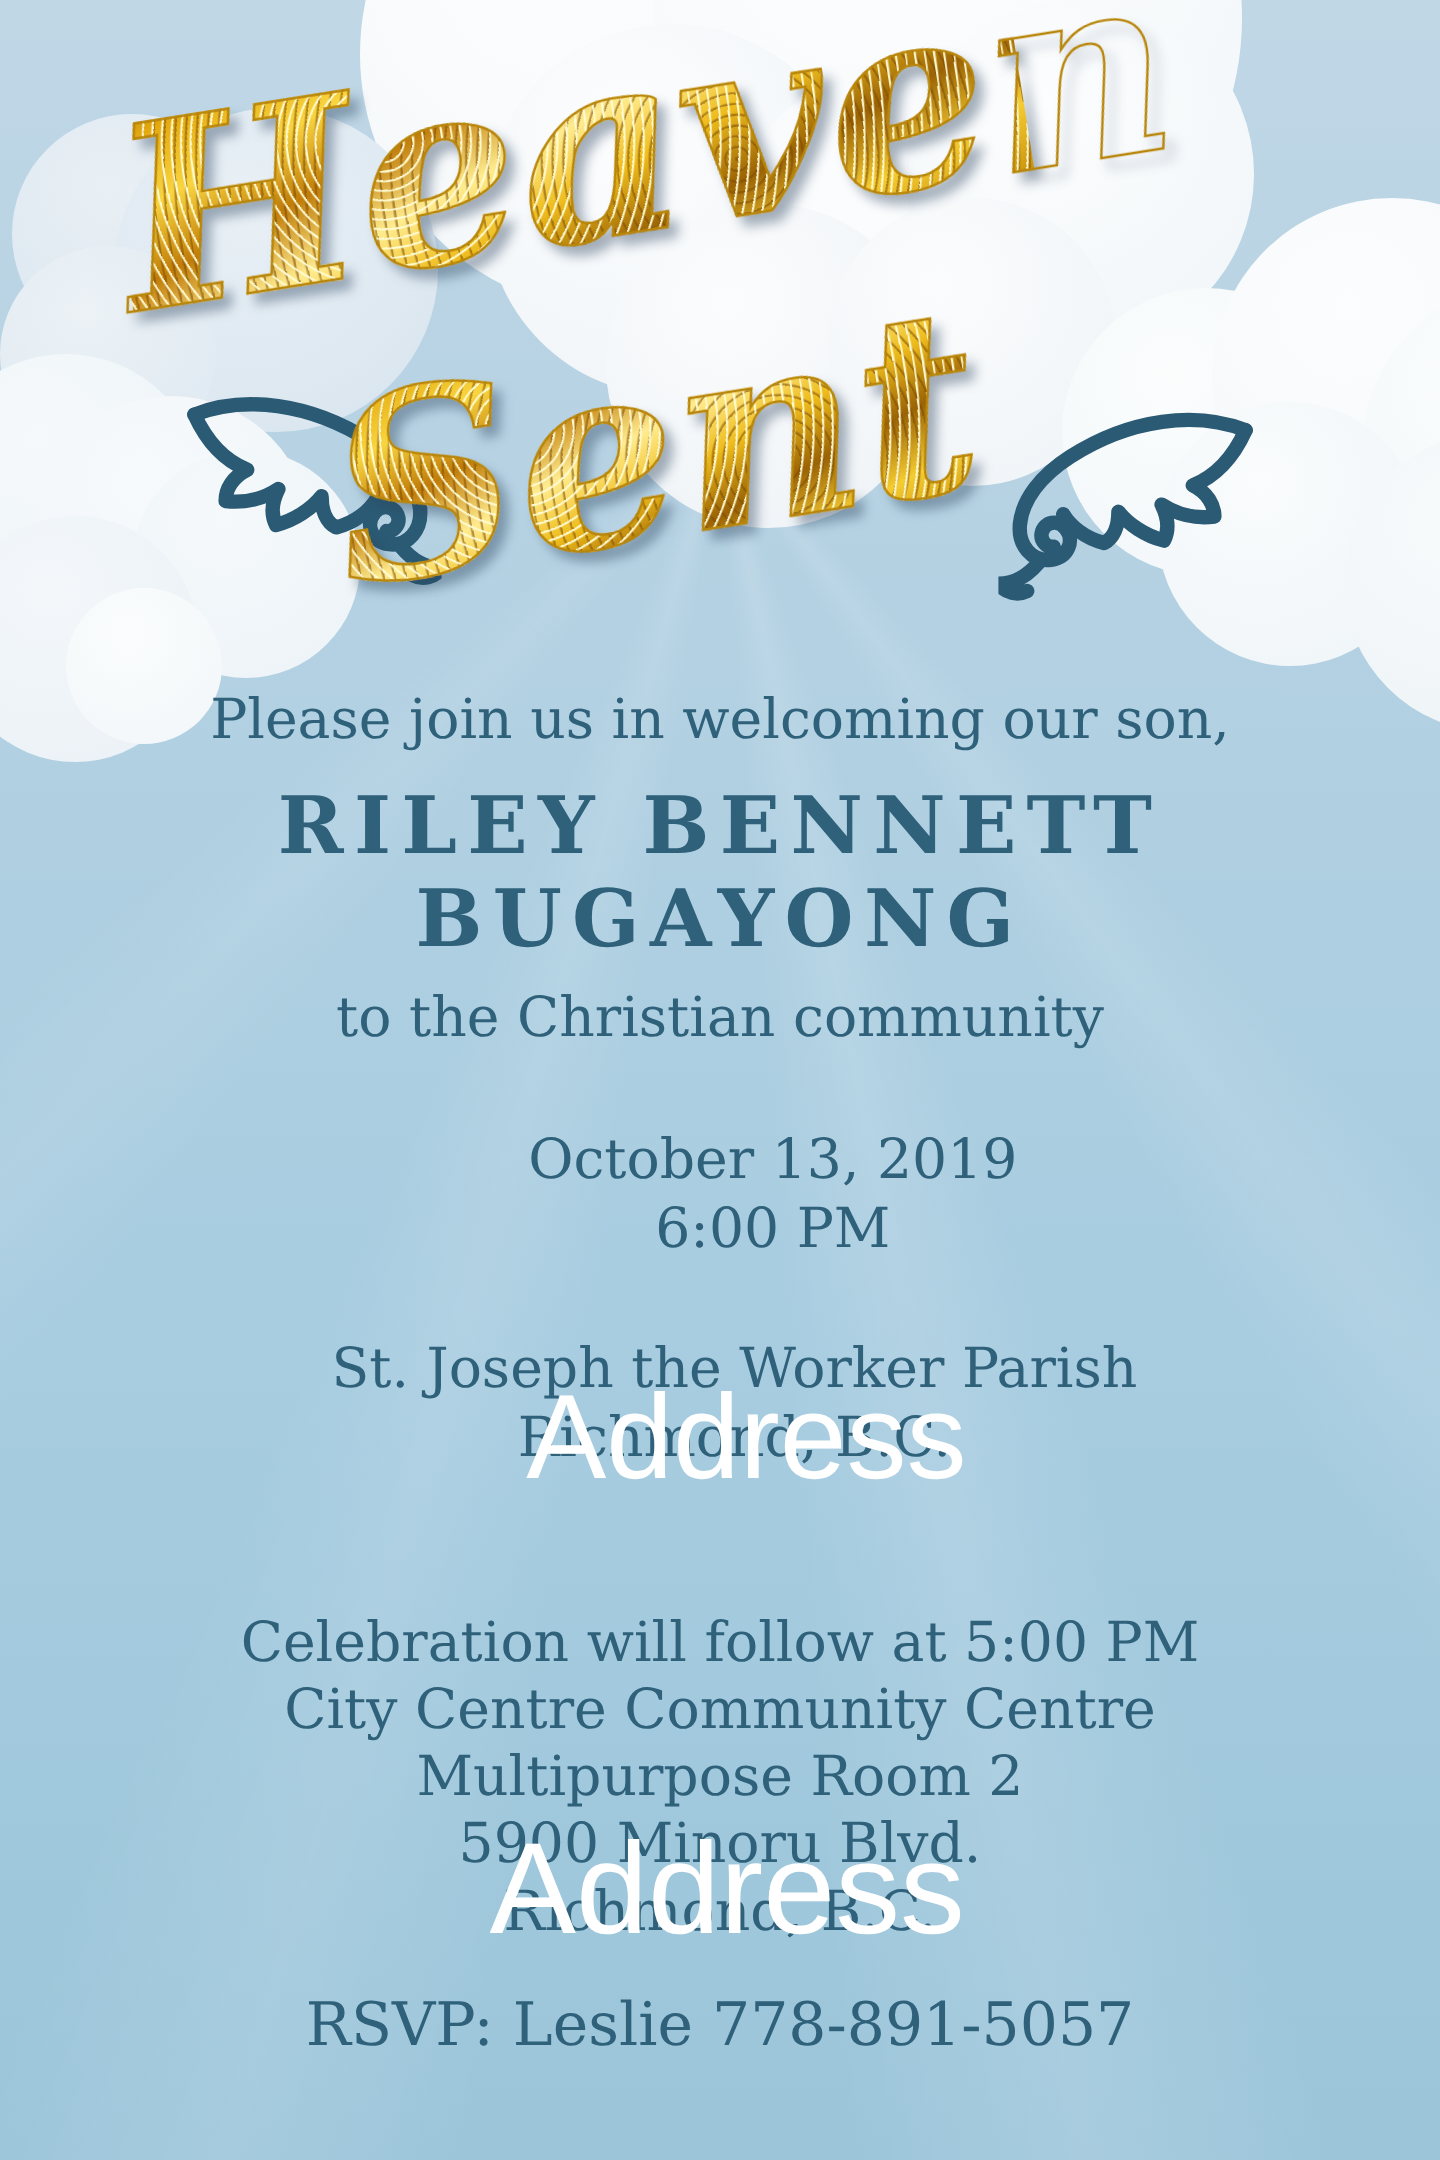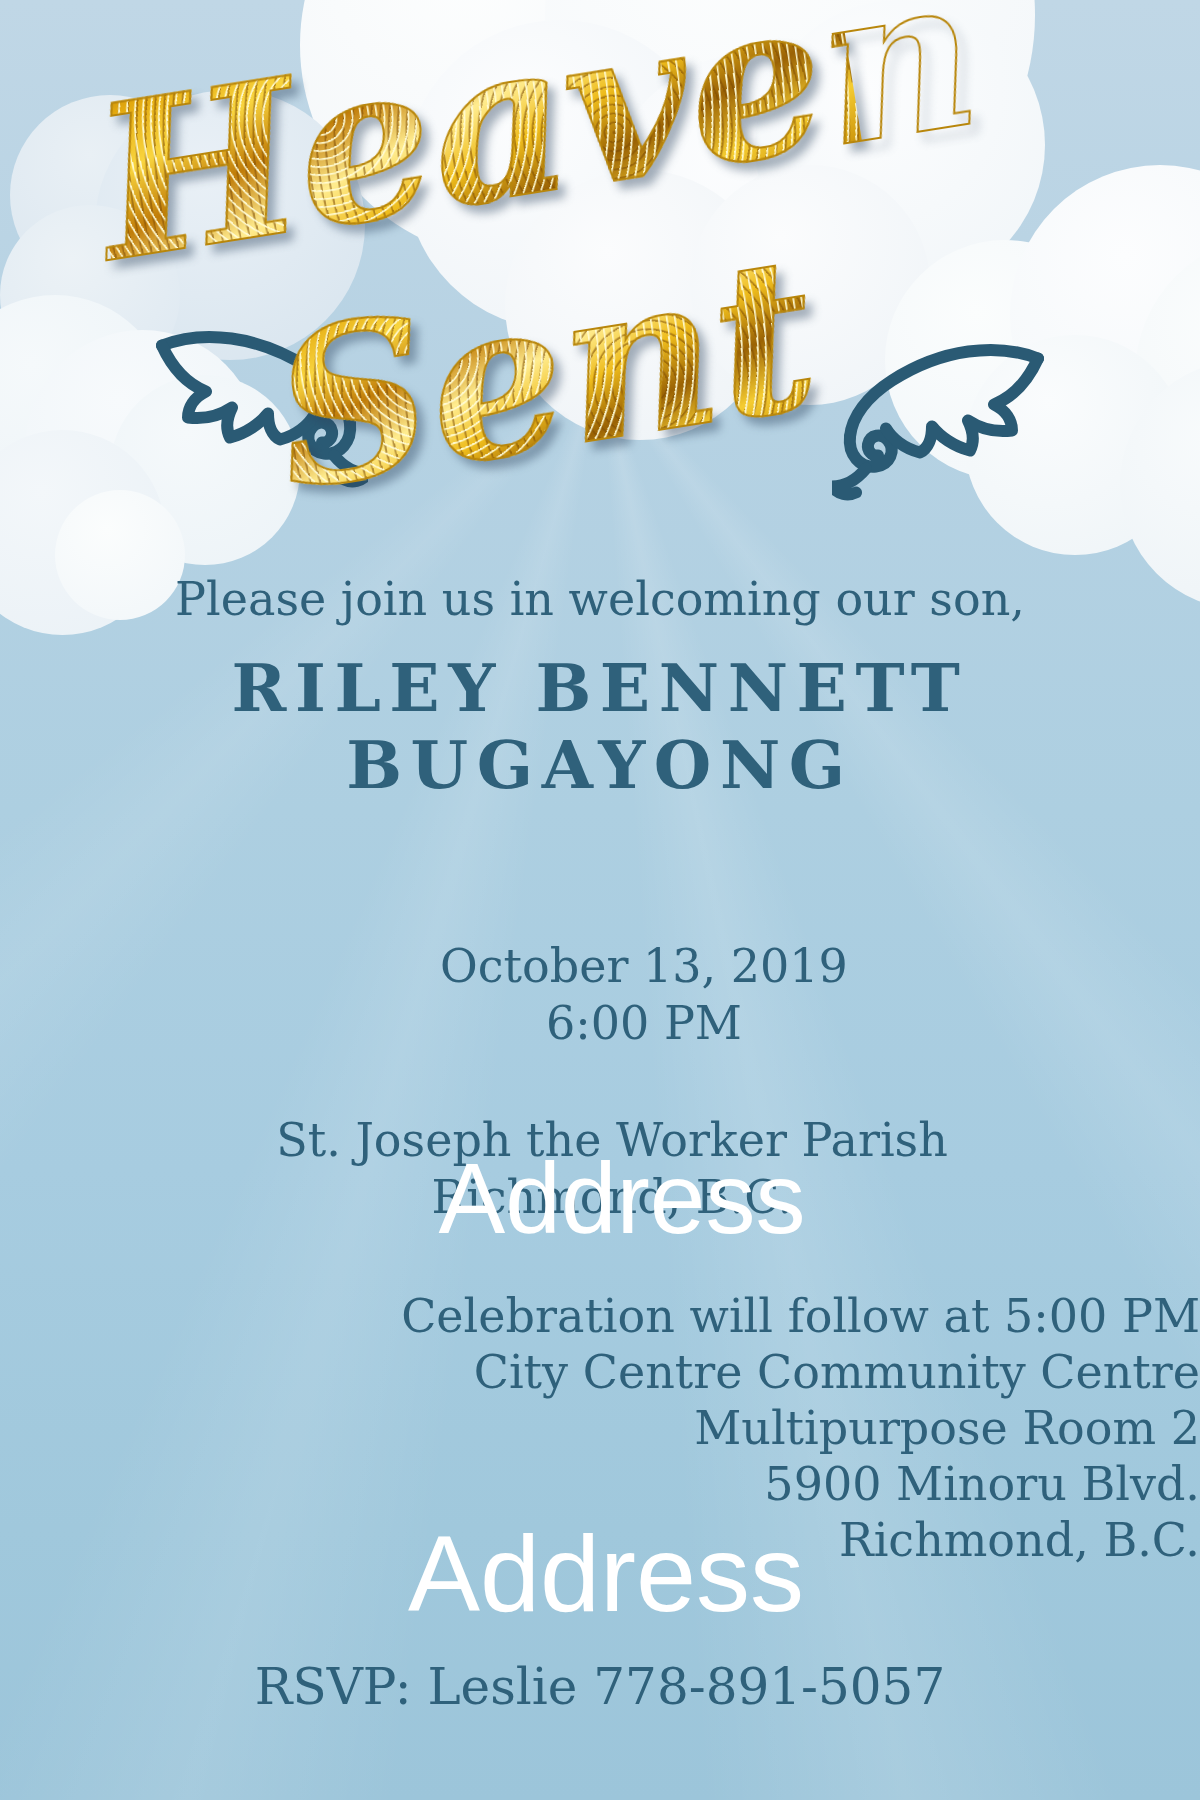--- a/index.html
+++ b/index.html
@@ -39,21 +39,21 @@
   .sent{left:265px;top:262px;width:560px;font-size:212px;transform:rotate(-9deg);}
   
   .t{position:absolute;left:0;width:1200px;text-align:center;color:#2f617b;}
   .intro{top:572px;font-size:46px;}
   .name1{top:618px;font-size:66px;font-weight:700;letter-spacing:.13em;font-family:"DejaVu Serif",serif;margin-top:31px;}
   .name2{top:726px;font-size:66px;font-weight:700;letter-spacing:.13em;font-family:"DejaVu Serif",serif;}
   .community{top:820px;font-size:46px;}
   .block{line-height:57px;font-size:46px;}
   .ceremony{top:938px;padding-left:44px;}
   .venue{top:1112px;padding-left:12px;}
-  .reception{top:1288px;line-height:56px;text-align:right;}
+  .reception{top:1340px;line-height:56px;}
   .rsvp{top:1658px;font-size:50px;}
   
   .redact{
     position:absolute;color:#ffffff;font-family:"Liberation Sans",sans-serif;
     font-weight:400;line-height:1;white-space:nowrap;transform:translateX(-50%);text-align:center;
   }
   .addr1{left:622px;top:1148px;font-size:100px;}
   .addr2{left:606px;top:1520px;font-size:108px;}
   .phone{left:690px;top:1648px;font-size:96px;}
 </style>
@@ -112,20 +112,21 @@
       <path d="M186,128 C196,140 208,146 220,146 C214,154 204,156 196,152"></path>
     </svg>
   </span>
 
   <div class="gold heaven">Heaven</div>
   <div class="gold sent">Sent</div>
 
   <div class="t intro">Please join us in welcoming our son,</div>
   <div class="t name1">RILEY BENNETT</div>
   <div class="t name2">BUGAYONG</div>
+  <div class="t community">to the Christian community</div>
 
   <div class="t block ceremony">
     <div>October 13, 2019</div>
     <div>6:00 PM</div>
   </div>
 
   <div class="t block venue">
     <div>St. Joseph the Worker Parish</div>
     <div>Richmond, B.C.</div>
   </div>

